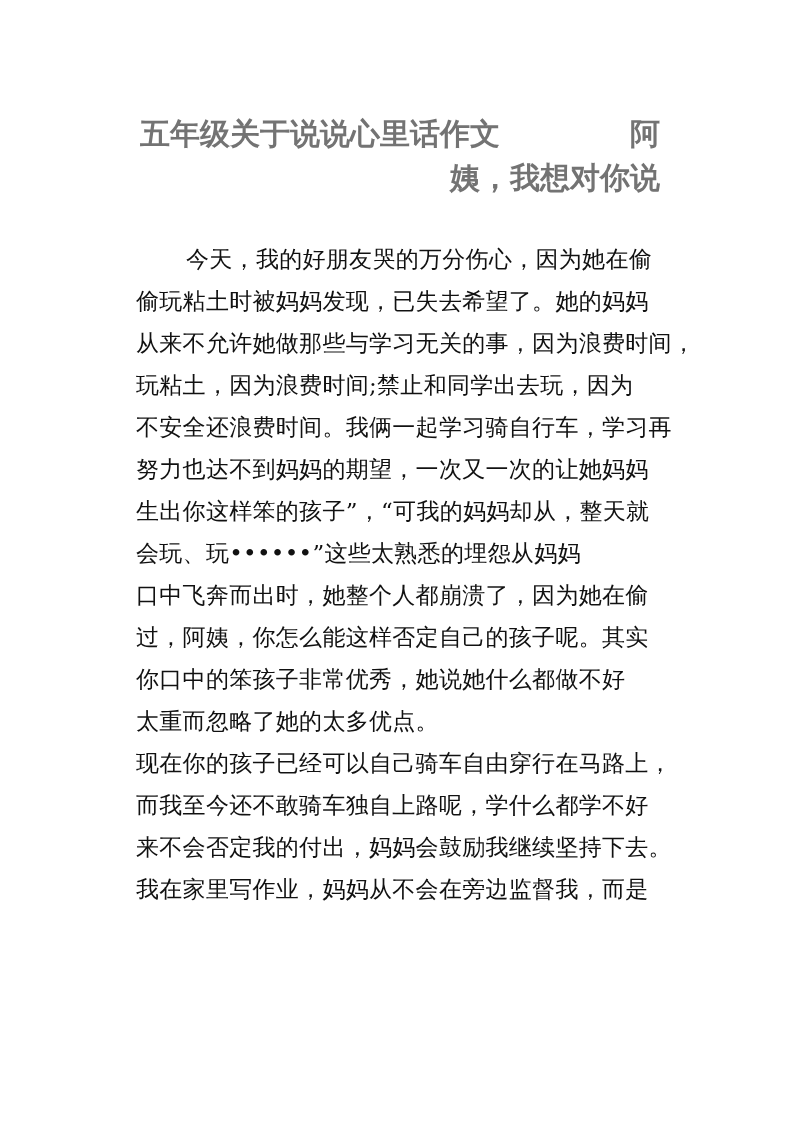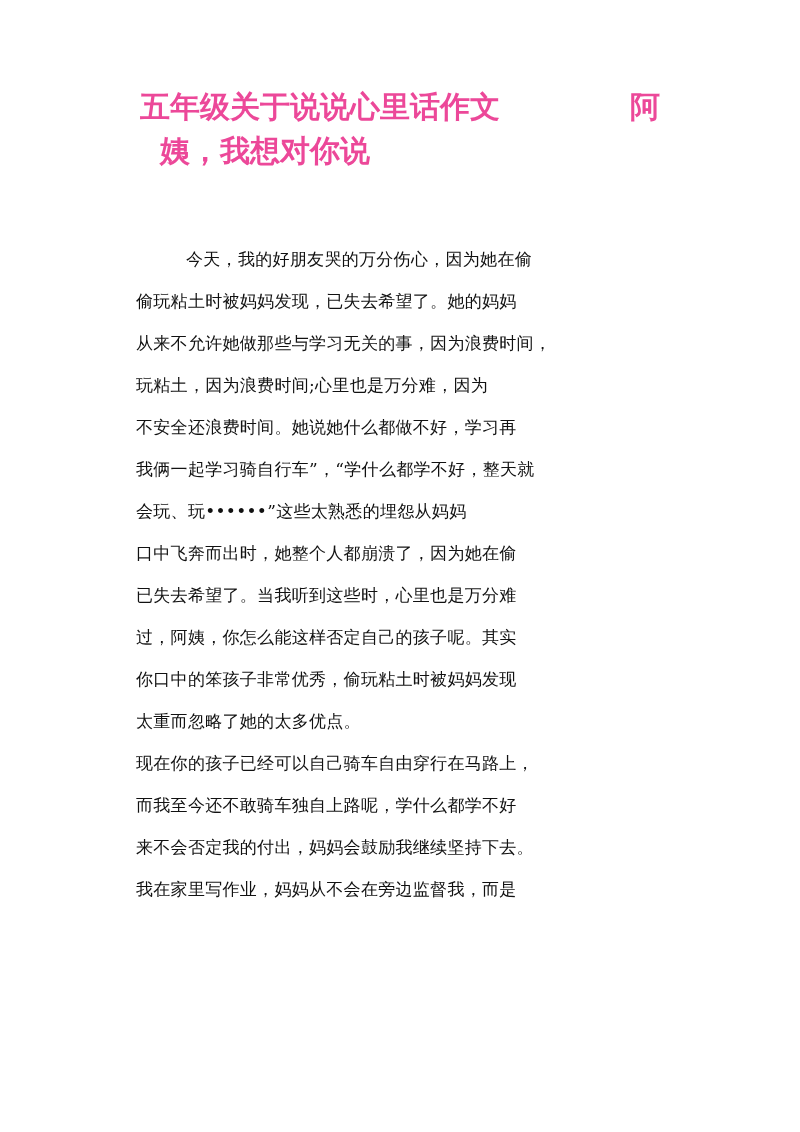--- a/index.html
+++ b/index.html
@@ -11,48 +11,48 @@
       width: 800px;
       height: 1132px;
       position: relative;
       overflow: hidden;
       font-family: "DejaVu Serif", "Liberation Serif", serif;
       color: #111111;
     }
     .title {
       position: absolute;
       left: 140px;
-      top: 85px;
+      top: 112px;
       width: 520px;
       font-family: "DejaVu Sans", "Liberation Sans", sans-serif;
       font-weight: bold;
       font-size: 30px;
       line-height: 44px;
-      color: #ec4899;
+      color: #737373;
     }
     .title-line1 {
       display: flex;
       justify-content: space-between;
       white-space: nowrap;
     }
     .title-line2 {
-      text-align: left;
+      text-align: right;
       white-space: nowrap;
       padding-left: 20px;
     }
     .body-text {
       position: absolute;
       left: 136px;
       top: 238px;
       width: 540px;
     }
     .line {
       height: 42px;
       line-height: 42px;
-      font-size: 17px;
+      font-size: 23px;
       white-space: nowrap;
       letter-spacing: 0.3px;
     }
     .indent {
       padding-left: 50px;
     }
   </style>
 </head>
 <body>
 
@@ -61,26 +61,26 @@
     <span>五年级关于说说心里话作文</span>
     <span>阿</span>
   </div>
   <div class="title-line2">姨，我想对你说</div>
 </div>
 
 <div class="body-text">
   <div class="line indent">今天，我的好朋友哭的万分伤心，因为她在偷</div>
   <div class="line">偷玩粘土时被妈妈发现，已失去希望了。她的妈妈</div>
   <div class="line">从来不允许她做那些与学习无关的事，因为浪费时间，</div>
-  <div class="line">玩粘土，因为浪费时间;心里也是万分难，因为</div>
-  <div class="line">不安全还浪费时间。她说她什么都做不好，学习再</div>
-  <div class="line">我俩一起学习骑自行车”，“学什么都学不好，整天就</div>
+  <div class="line">玩粘土，因为浪费时间;禁止和同学出去玩，因为</div>
+  <div class="line">不安全还浪费时间。我俩一起学习骑自行车，学习再</div>
+  <div class="line">努力也达不到妈妈的期望，一次又一次的让她妈妈</div>
+  <div class="line">生出你这样笨的孩子”，“可我的妈妈却从，整天就</div>
   <div class="line">会玩、玩••••••”这些太熟悉的埋怨从妈妈</div>
   <div class="line">口中飞奔而出时，她整个人都崩溃了，因为她在偷</div>
-  <div class="line">已失去希望了。当我听到这些时，心里也是万分难</div>
   <div class="line">过，阿姨，你怎么能这样否定自己的孩子呢。其实</div>
-  <div class="line">你口中的笨孩子非常优秀，偷玩粘土时被妈妈发现</div>
+  <div class="line">你口中的笨孩子非常优秀，她说她什么都做不好</div>
   <div class="line">太重而忽略了她的太多优点。</div>
   <div class="line">现在你的孩子已经可以自己骑车自由穿行在马路上，</div>
   <div class="line">而我至今还不敢骑车独自上路呢，学什么都学不好</div>
   <div class="line">来不会否定我的付出，妈妈会鼓励我继续坚持下去。</div>
   <div class="line">我在家里写作业，妈妈从不会在旁边监督我，而是</div>
 </div>
 
 </body></html>

